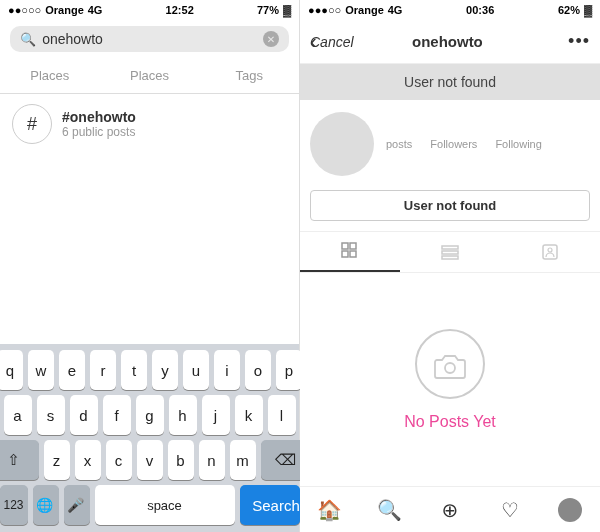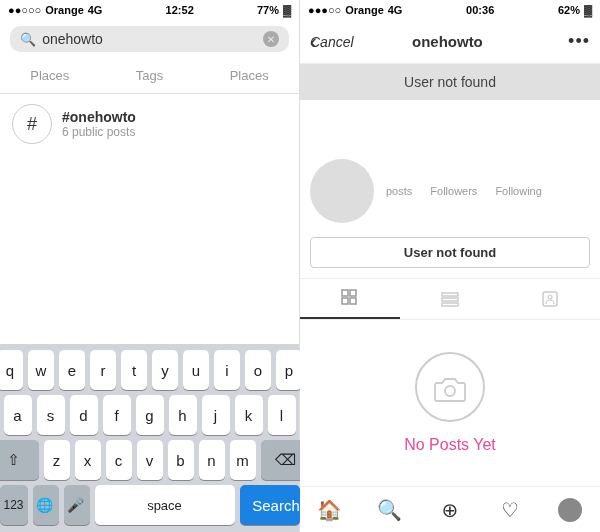--- a/index.html
+++ b/index.html
@@ -236,21 +236,20 @@
       font-size: 14px;
       color: #444;
     }
 
     
     .profile-area {
       display: flex;
       align-items: center;
       padding: 12px 10px 8px;
       gap: 12px;
-      margin-top: 47px;
     }
     .avatar-placeholder {
       width: 64px;
       height: 64px;
       border-radius: 50%;
       background: #ddd;
       flex-shrink: 0;
     }
     .profile-stats {
       display: flex;
@@ -357,22 +356,22 @@
   <div class="search-bar-container">
     <div class="search-bar">
       <span style="color:#999;font-size:13px">🔍</span>
       <input type="text" value="onehowto" style="">
       <div class="search-clear">✕</div>
     </div>
   </div>
 
   <div class="tabs-row">
     <div class="tab">Places</div>
+    <div class="tab">Places</div>
     <div class="tab">Tags</div>
-    <div class="tab">Places</div>
   </div>
 
   <div class="search-result">
     <div class="hashtag-icon">#</div>
     <div class="result-text">
       <div class="result-main">#onehowto</div>
       <div class="result-sub">6 public posts</div>
     </div>
   </div>
 

